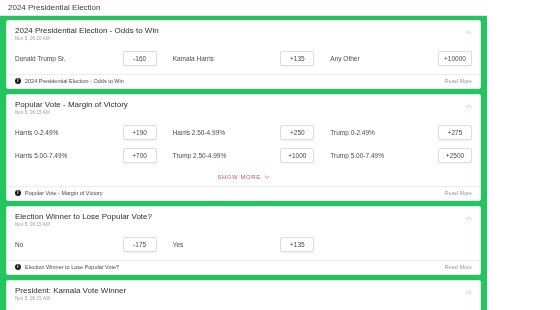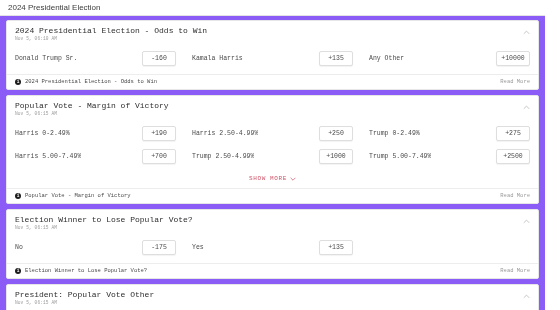--- a/index.html
+++ b/index.html
@@ -2,38 +2,37 @@
 <html><head>
 <meta charset="utf-8">
 <style>
   * { box-sizing: border-box; margin: 0; padding: 0; }
   html, body {
     width: 560px; height: 310px;
     background: #ffffff;
     font-family: "Liberation Sans", sans-serif;
     overflow: hidden;
   }
-  .page { width: 545px; height: 310px; background: #8b5cf6; }
+  .page { width: 487px; height: 310px; background: #22c55e; }
 
   .page-title {
     height: 16px;
     padding: 0 8px;
     display: flex; align-items: center;
     font-size: 8px;
     color: #3c3c3c;
     background: #ffffff;
     border-bottom: 1px solid #e3e3e3;
   }
 
   .card {
     background: #ffffff;
     margin: 0 6px 5px 6px;
     border: 1px solid #e6e6e6;
     border-radius: 2px;
-    font-family: Liberation Mono, monospace;
   }
   .card:first-of-type { margin-top: 4px; }
 
   .card-head {
     display: flex; align-items: flex-start;
     padding: 5px 8px 4px 8px;
     position: relative;
   }
   .card-head-texts { display: flex; flex-direction: column; gap: 1px; }
   .card-title { font-size: 8px; color: #2e2e2e; }
@@ -221,21 +220,21 @@
           <span class="foot-left">
             <span class="info-icon">i</span>
             <span class="foot-text">Election Winner to Lose Popular Vote?</span>
           </span>
           <span class="read-more">Read More</span>
         </div>
       </div>
       <div class="card">
         <div class="card-head">
           <div class="card-head-texts">
-            <div class="card-title">President: Popular Vote Other</div>
+            <div class="card-title">President: Kamala Vote Winner</div>
             <div class="card-time">Nov 5, 06:15 AM</div>
           </div>
           <span class="chevron-up">
             <svg viewBox="0 0 10 10">
               <path d="M1.5 6.5 L5 3 L8.5 6.5" fill="none" stroke="#b5b5b5" stroke-width="1.1" stroke-linecap="round" stroke-linejoin="round"></path>
             </svg>
           </span>
         </div>
         <div class="odds-grid">
           <div class="odds-cell"></div>

